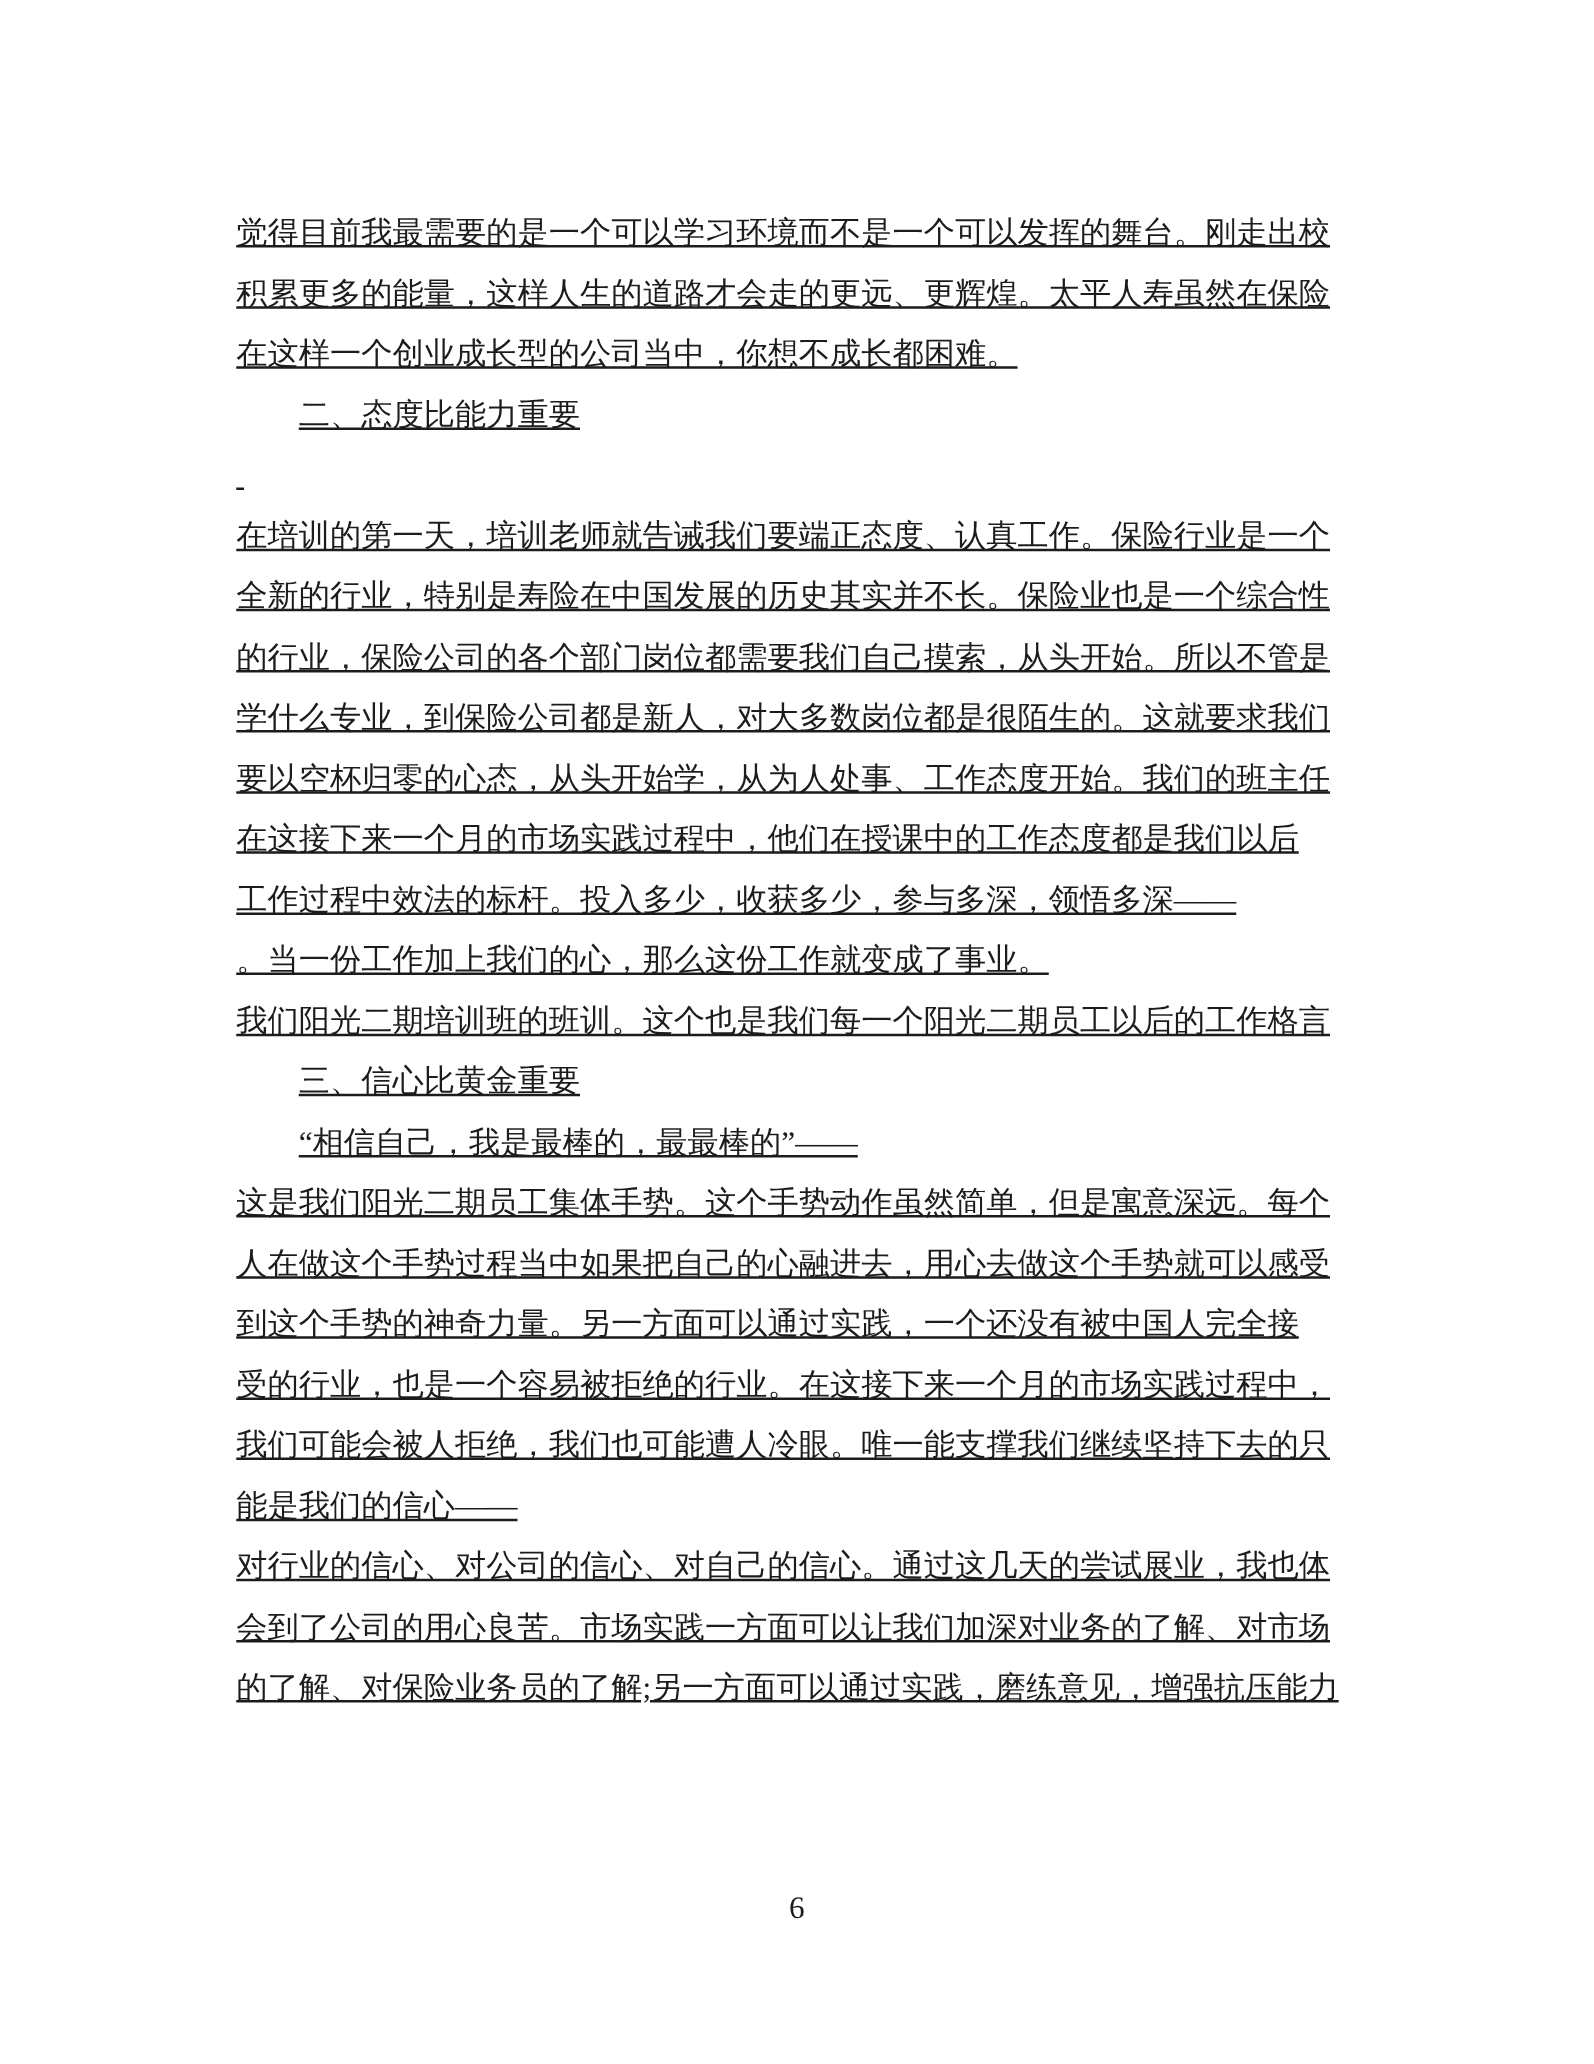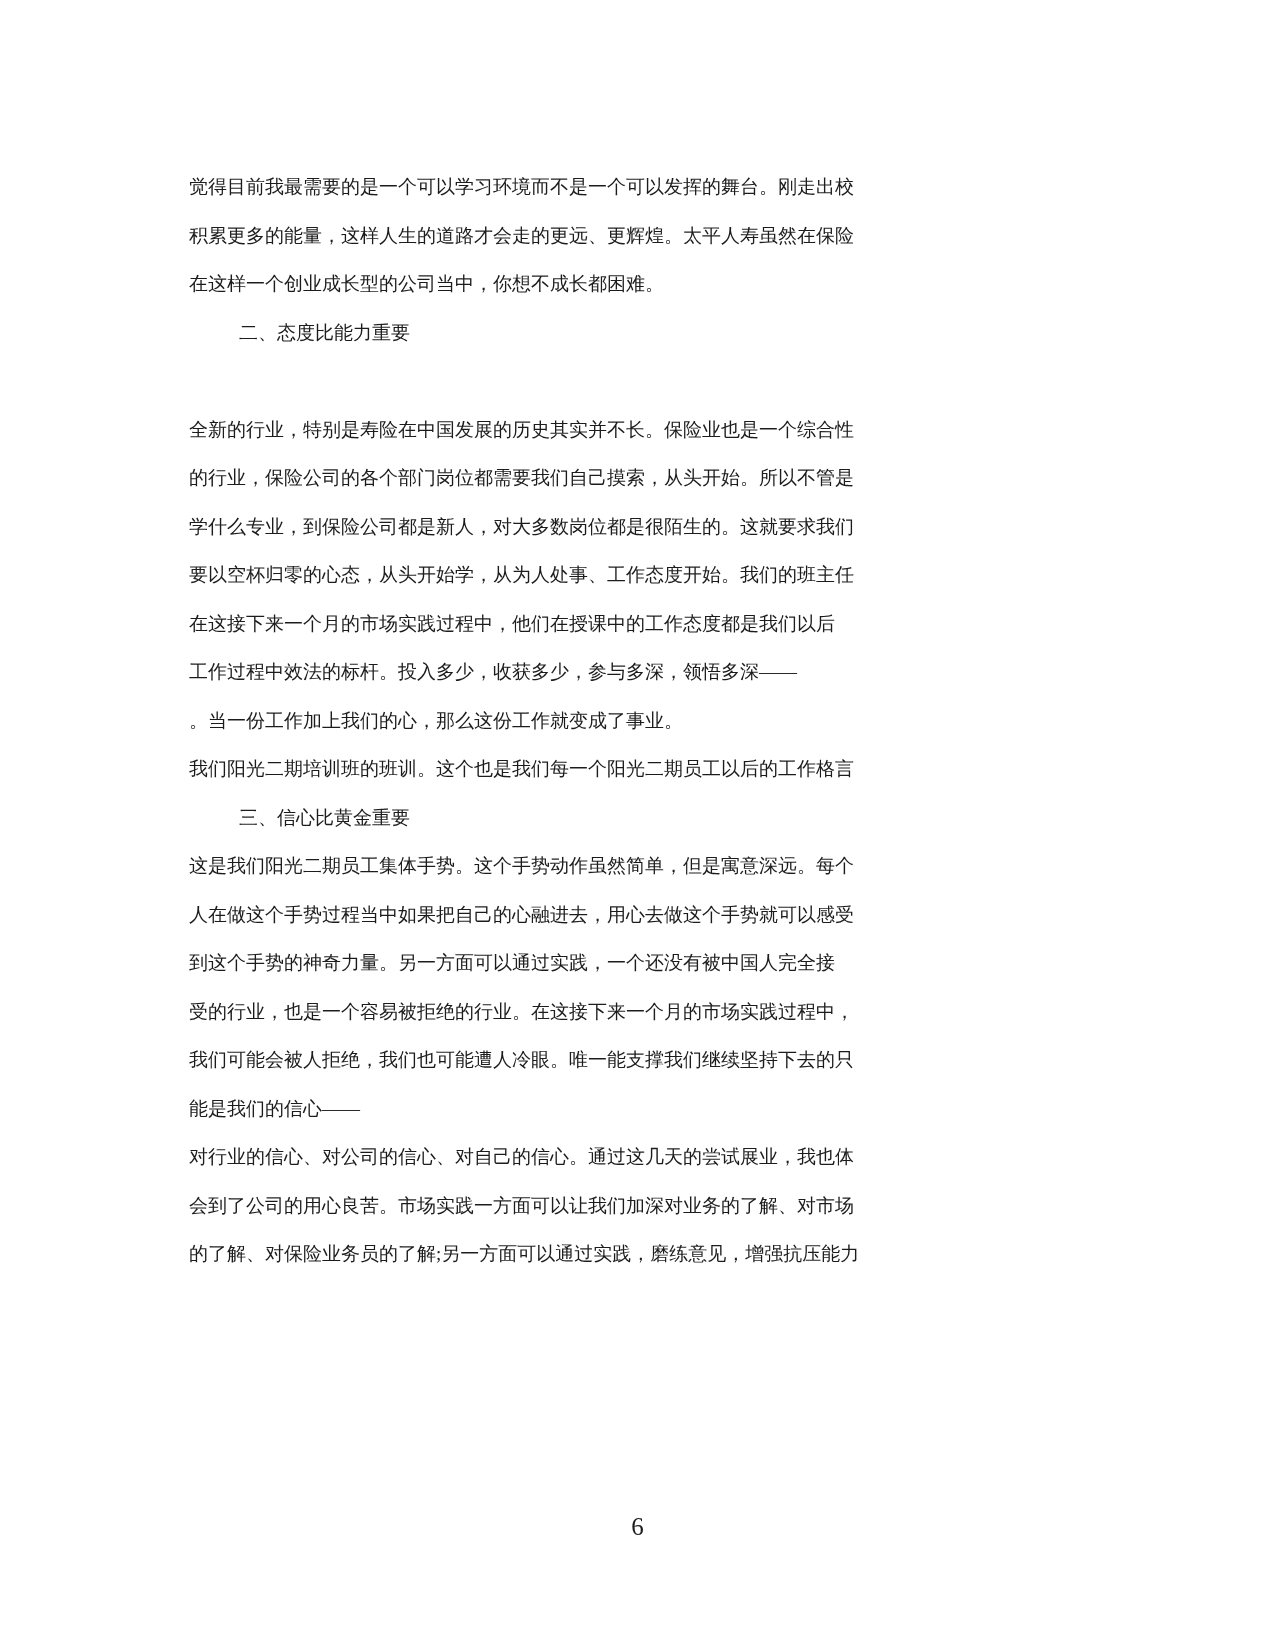--- a/index.html
+++ b/index.html
@@ -19,23 +19,24 @@
   }
   .doc-body {
     position: absolute;
     left: 189px;
     top: 163px;
     width: 886px;
   }
   .text-line {
     height: 48.5px;
     line-height: 48.5px;
-    font-size: 19px;
+    font-size: 25px;
     white-space: pre;
     letter-spacing: 0;
+    text-decoration: underline;
   }
   .text-line.indent {
     padding-left: 50px;
   }
   .page-number {
     position: absolute;
     top: 1512px;
     left: 0;
     width: 100%;
     text-align: center;
@@ -47,29 +48,31 @@
 </head>
 <body>
 
 <div class="page">
   <div class="doc-body">
       <div class="text-line">觉得目前我最需要的是一个可以学习环境而不是一个可以发挥的舞台。刚走出校</div>
       <div class="text-line">积累更多的能量，这样人生的道路才会走的更远、更辉煌。太平人寿虽然在保险</div>
       <div class="text-line">在这样一个创业成长型的公司当中，你想不成长都困难。</div>
       <div class="text-line indent">二、态度比能力重要</div>
       <div class="text-line">&nbsp;</div>
+      <div class="text-line">在培训的第一天，培训老师就告诫我们要端正态度、认真工作。保险行业是一个</div>
       <div class="text-line">全新的行业，特别是寿险在中国发展的历史其实并不长。保险业也是一个综合性</div>
       <div class="text-line">的行业，保险公司的各个部门岗位都需要我们自己摸索，从头开始。所以不管是</div>
       <div class="text-line">学什么专业，到保险公司都是新人，对大多数岗位都是很陌生的。这就要求我们</div>
       <div class="text-line">要以空杯归零的心态，从头开始学，从为人处事、工作态度开始。我们的班主任</div>
       <div class="text-line">在这接下来一个月的市场实践过程中，他们在授课中的工作态度都是我们以后</div>
       <div class="text-line">工作过程中效法的标杆。投入多少，收获多少，参与多深，领悟多深——</div>
       <div class="text-line">。当一份工作加上我们的心，那么这份工作就变成了事业。</div>
       <div class="text-line">我们阳光二期培训班的班训。这个也是我们每一个阳光二期员工以后的工作格言</div>
       <div class="text-line indent">三、信心比黄金重要</div>
+      <div class="text-line indent">“相信自己，我是最棒的，最最棒的”——</div>
       <div class="text-line">这是我们阳光二期员工集体手势。这个手势动作虽然简单，但是寓意深远。每个</div>
       <div class="text-line">人在做这个手势过程当中如果把自己的心融进去，用心去做这个手势就可以感受</div>
       <div class="text-line">到这个手势的神奇力量。另一方面可以通过实践，一个还没有被中国人完全接</div>
       <div class="text-line">受的行业，也是一个容易被拒绝的行业。在这接下来一个月的市场实践过程中，</div>
       <div class="text-line">我们可能会被人拒绝，我们也可能遭人冷眼。唯一能支撑我们继续坚持下去的只</div>
       <div class="text-line">能是我们的信心——</div>
       <div class="text-line">对行业的信心、对公司的信心、对自己的信心。通过这几天的尝试展业，我也体</div>
       <div class="text-line">会到了公司的用心良苦。市场实践一方面可以让我们加深对业务的了解、对市场</div>
       <div class="text-line">的了解、对保险业务员的了解;另一方面可以通过实践，磨练意见，增强抗压能力</div>
     </div>

